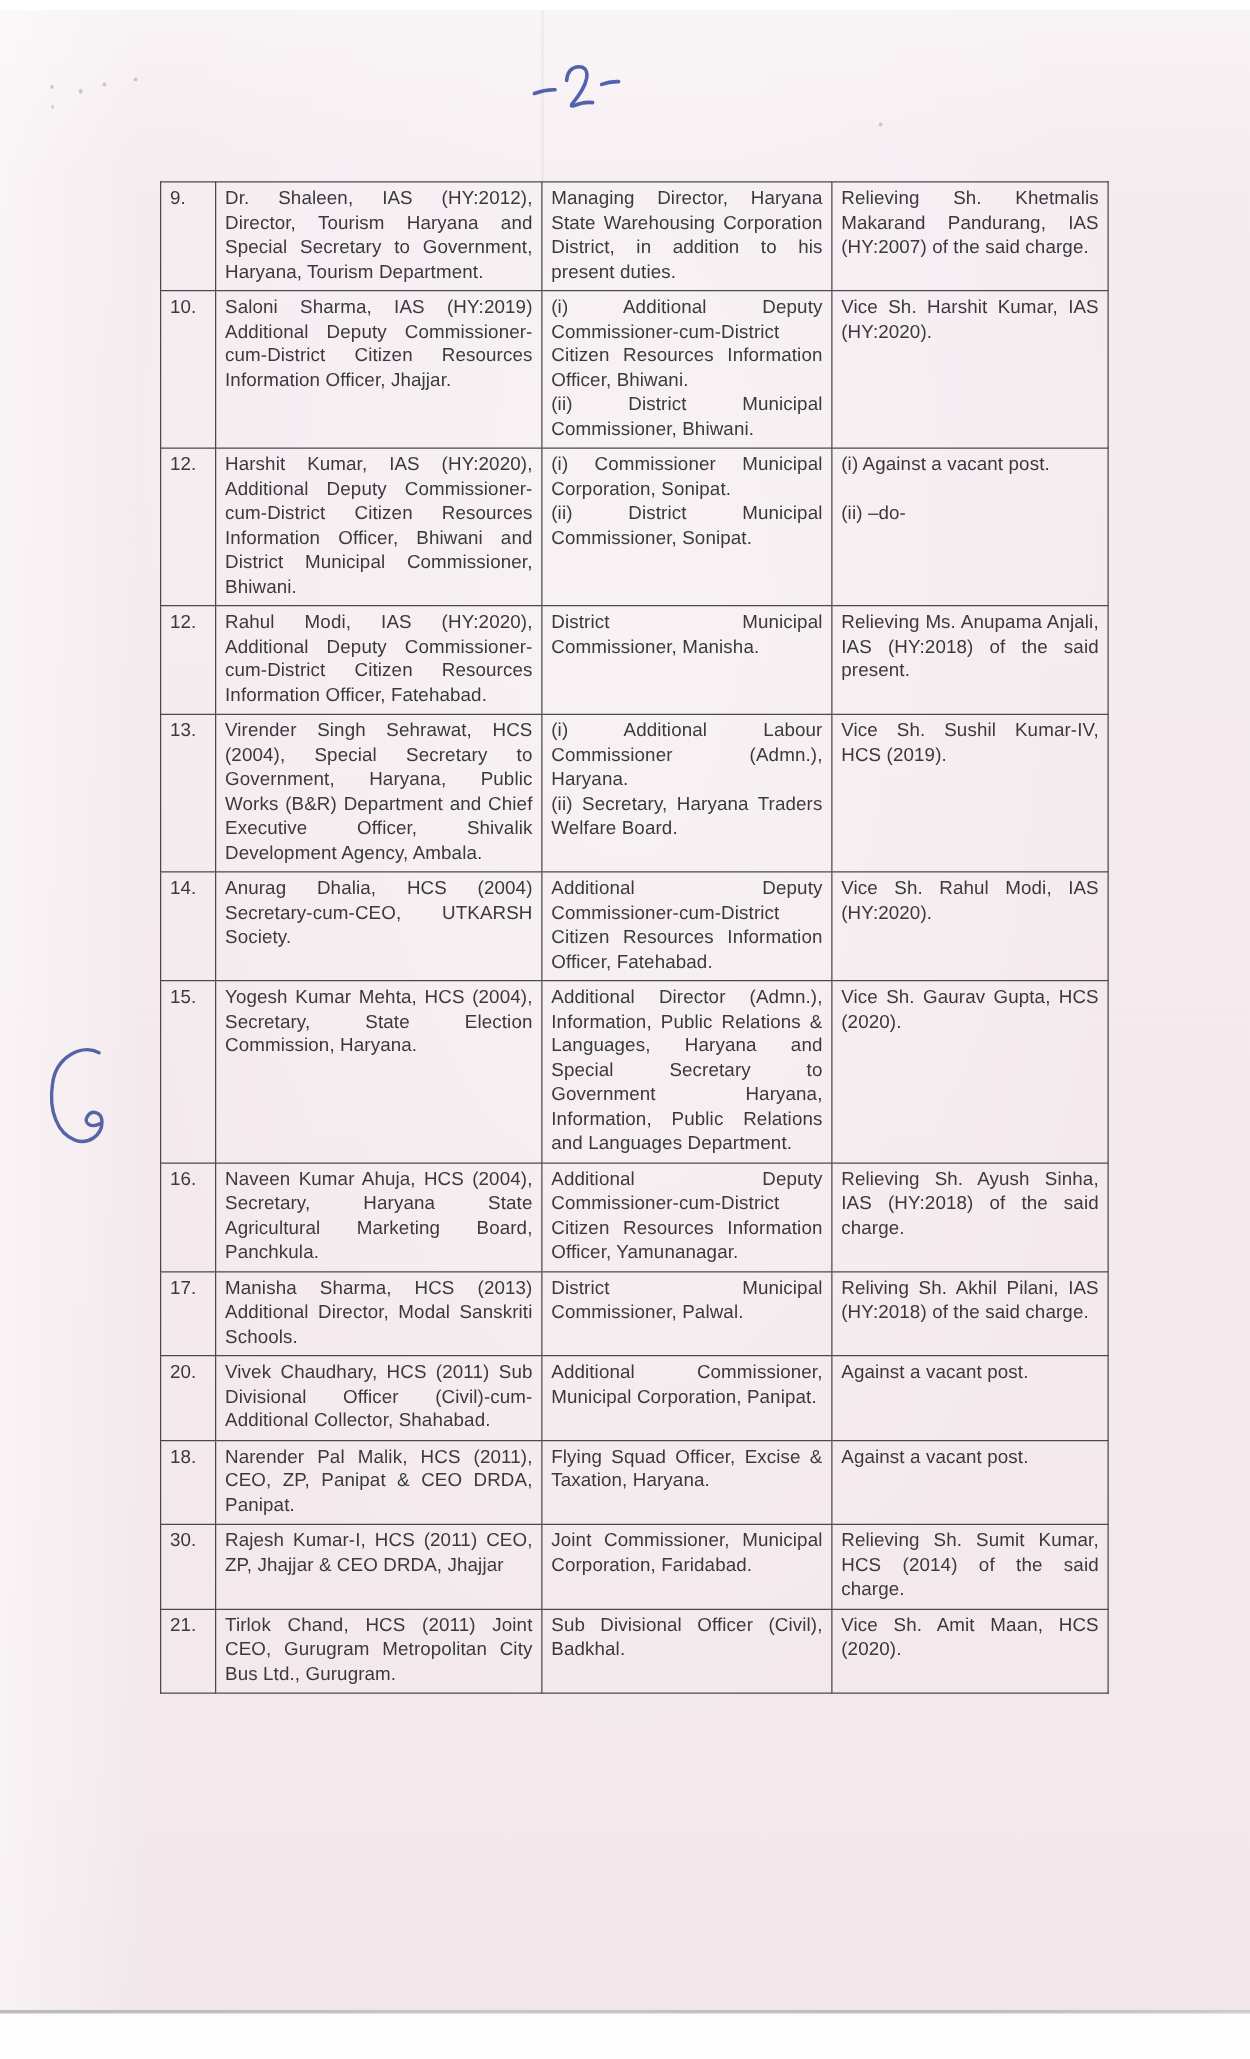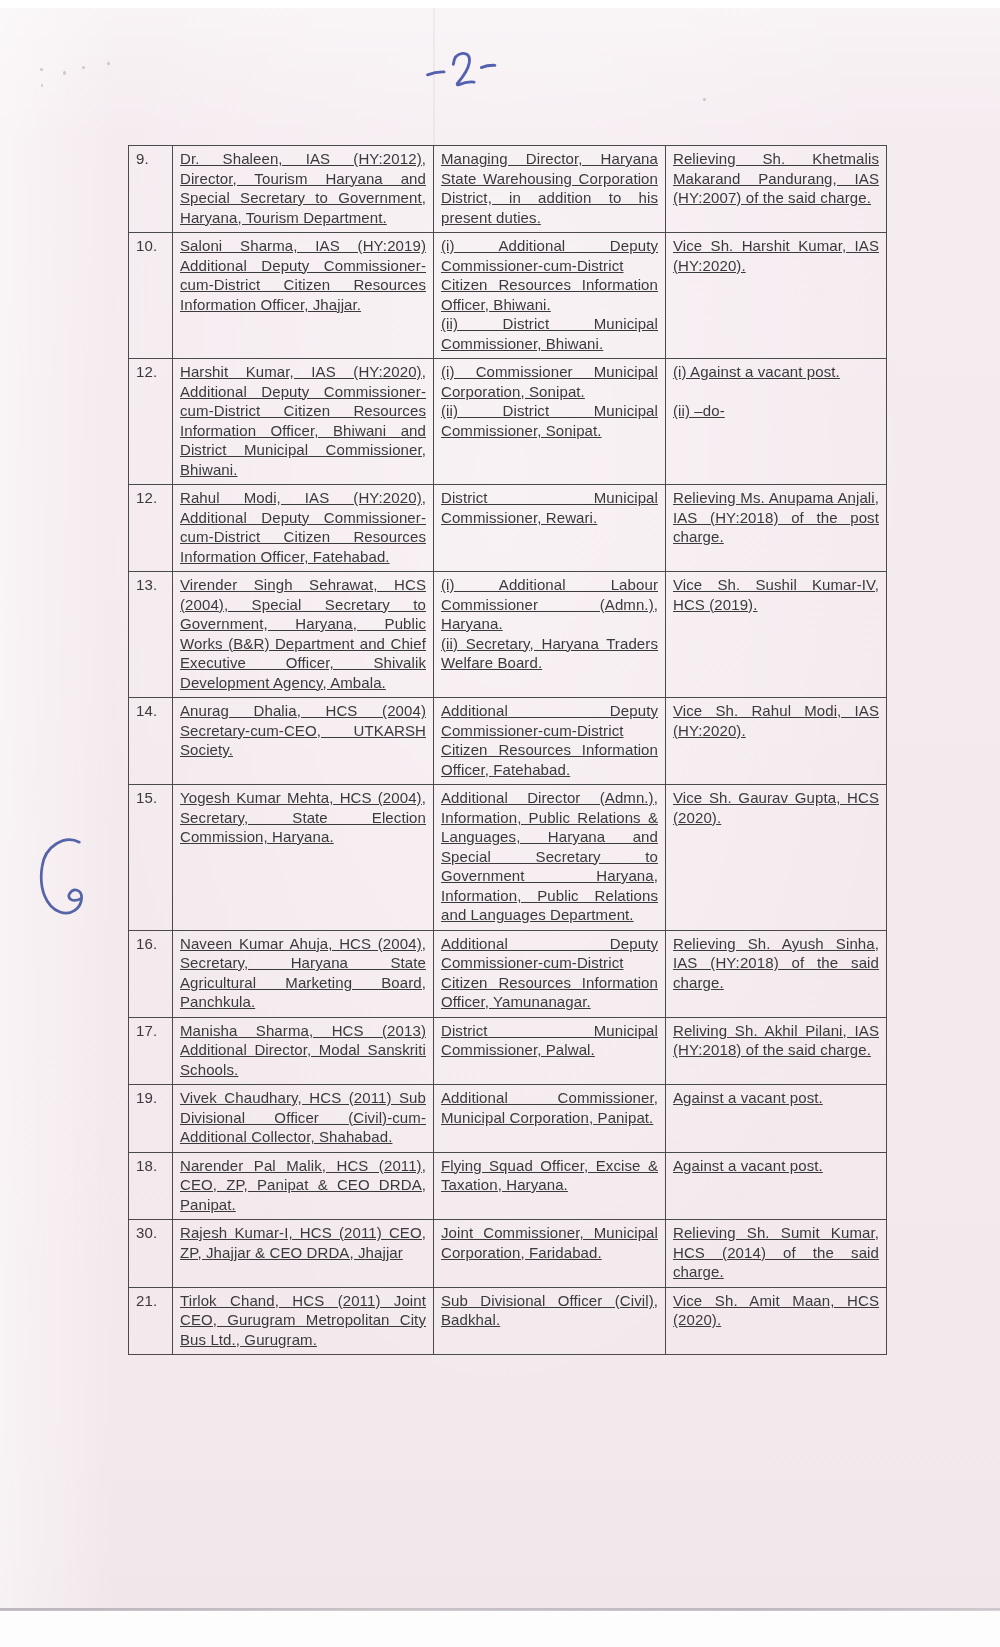--- a/index.html
+++ b/index.html
@@ -44,21 +44,20 @@
   table.orders td{
     border:1.6px solid #4a4a4e;
     vertical-align:top;
     padding:3px 7px 5px 7px;
     word-wrap:break-word;
   }
   td.sn{text-align:left;padding-left:9px;}
   td.officer,td.posting,td.remarks{
     text-align:justify;
     white-space:pre-line;
-    text-decoration:underline;
   }
 
   
   .pagenum-svg{position:absolute;left:425px;top:48px;width:76px;height:44px;transform:rotate(-2deg);}
   .penmark-svg{position:absolute;left:32px;top:838px;width:66px;height:82px;transform:rotate(-4deg);}
   .sr-only{position:absolute;width:1px;height:1px;overflow:hidden;clip:rect(0 0 0 0);white-space:nowrap;}
 </style>
 </head>
 <body>
 
@@ -112,22 +111,22 @@
         <td class="officer">Harshit Kumar, IAS (HY:2020), Additional Deputy Commissioner-cum-District Citizen Resources Information Officer, Bhiwani and District Municipal Commissioner, Bhiwani.</td>
         <td class="posting">(i) Commissioner Municipal Corporation, Sonipat.
 (ii) District Municipal Commissioner, Sonipat.</td>
         <td class="remarks">(i) Against a vacant post.
 
 (ii) –do-</td>
       </tr>
       <tr>
         <td class="sn">12.</td>
         <td class="officer">Rahul Modi, IAS (HY:2020), Additional Deputy Commissioner-cum-District Citizen Resources Information Officer, Fatehabad.</td>
-        <td class="posting">District Municipal Commissioner, Rewari.</td>
-        <td class="remarks">Relieving Ms. Anupama Anjali, IAS (HY:2018) of the post charge.</td>
+        <td class="posting">District Municipal Commissioner, Manisha.</td>
+        <td class="remarks">Relieving Ms. Anupama Anjali, IAS (HY:2018) of the said present.</td>
       </tr>
       <tr>
         <td class="sn">13.</td>
         <td class="officer">Virender Singh Sehrawat, HCS (2004), Special Secretary to Government, Haryana, Public Works (B&amp;R) Department and Chief Executive Officer, Shivalik Development Agency, Ambala.</td>
         <td class="posting">(i) Additional Labour Commissioner (Admn.), Haryana.
 (ii) Secretary, Haryana Traders Welfare Board.</td>
         <td class="remarks">Vice Sh. Sushil Kumar-IV, HCS (2019).</td>
       </tr>
       <tr>
         <td class="sn">14.</td>
@@ -147,21 +146,21 @@
         <td class="posting">Additional Deputy Commissioner-cum-District Citizen Resources Information Officer, Yamunanagar.</td>
         <td class="remarks">Relieving Sh. Ayush Sinha, IAS (HY:2018) of the said charge.</td>
       </tr>
       <tr>
         <td class="sn">17.</td>
         <td class="officer">Manisha Sharma, HCS (2013) Additional Director, Modal Sanskriti Schools.</td>
         <td class="posting">District Municipal Commissioner, Palwal.</td>
         <td class="remarks">Reliving Sh. Akhil Pilani, IAS (HY:2018) of the said charge.</td>
       </tr>
       <tr>
-        <td class="sn">19.</td>
+        <td class="sn">20.</td>
         <td class="officer">Vivek Chaudhary, HCS (2011) Sub Divisional Officer (Civil)-cum-Additional Collector, Shahabad.</td>
         <td class="posting">Additional Commissioner, Municipal Corporation, Panipat.</td>
         <td class="remarks">Against a vacant post.</td>
       </tr>
       <tr>
         <td class="sn">18.</td>
         <td class="officer">Narender Pal Malik, HCS (2011), CEO, ZP, Panipat &amp; CEO DRDA, Panipat.</td>
         <td class="posting">Flying Squad Officer, Excise &amp; Taxation, Haryana.</td>
         <td class="remarks">Against a vacant post.</td>
       </tr>

